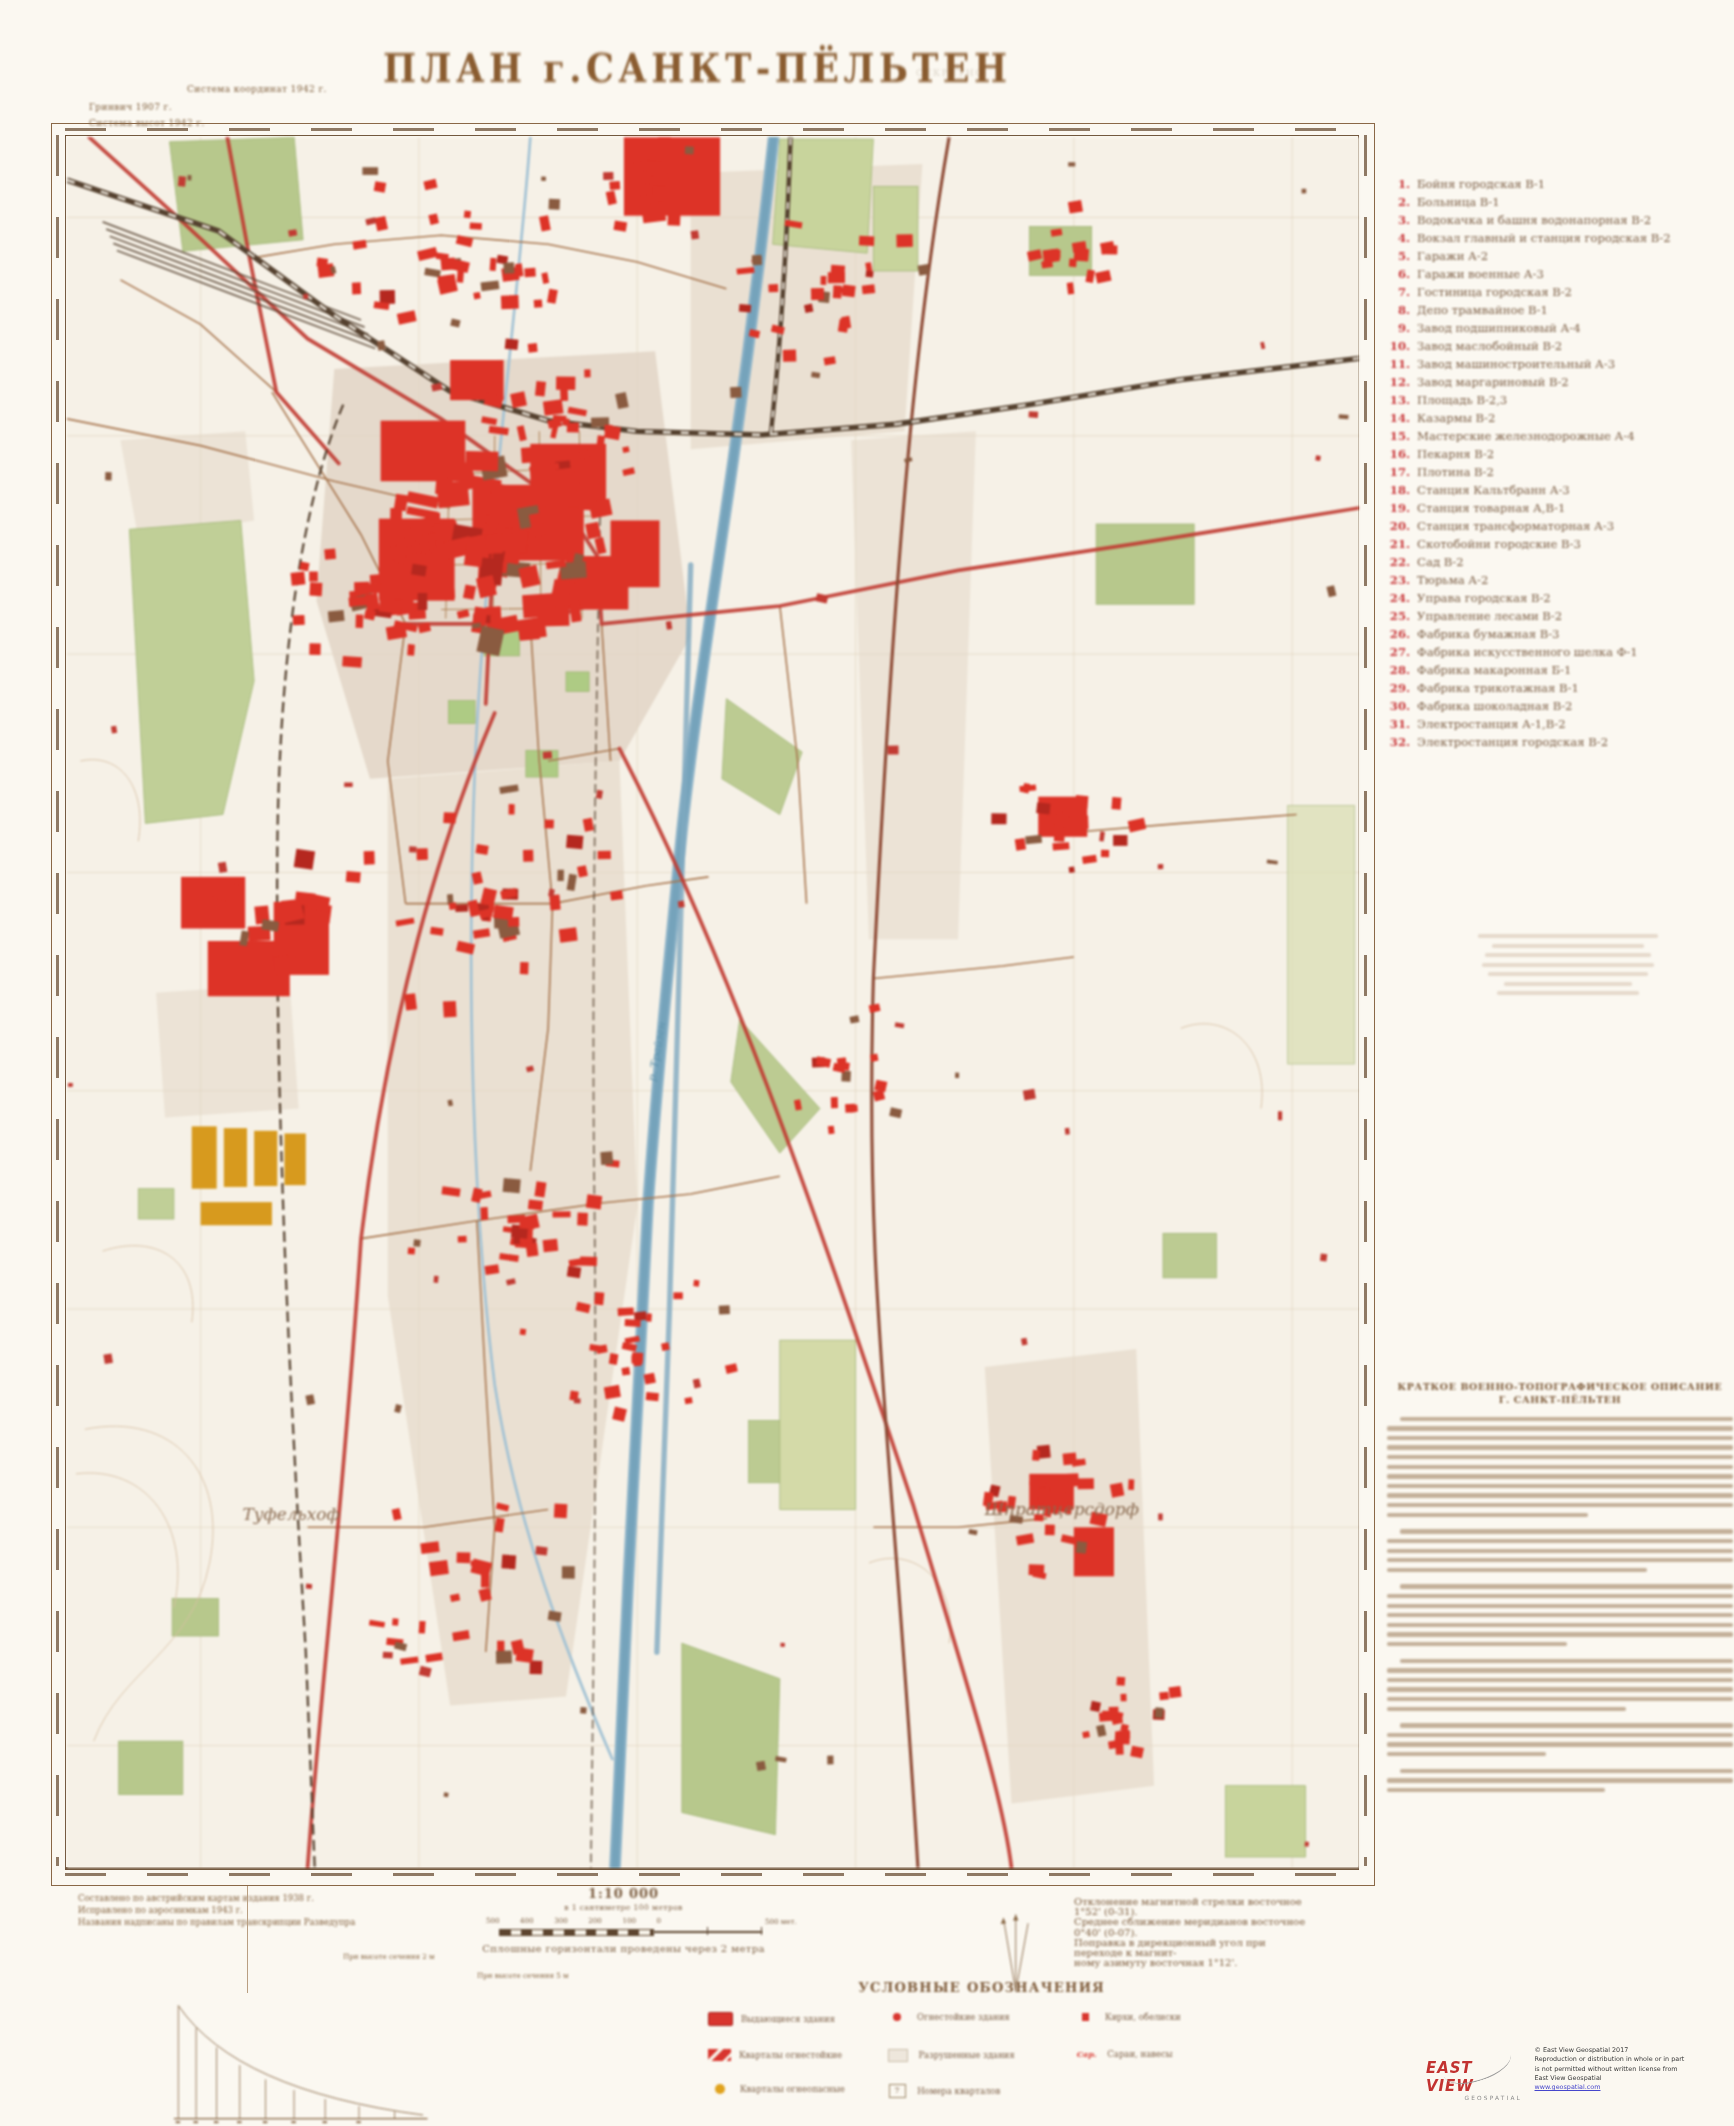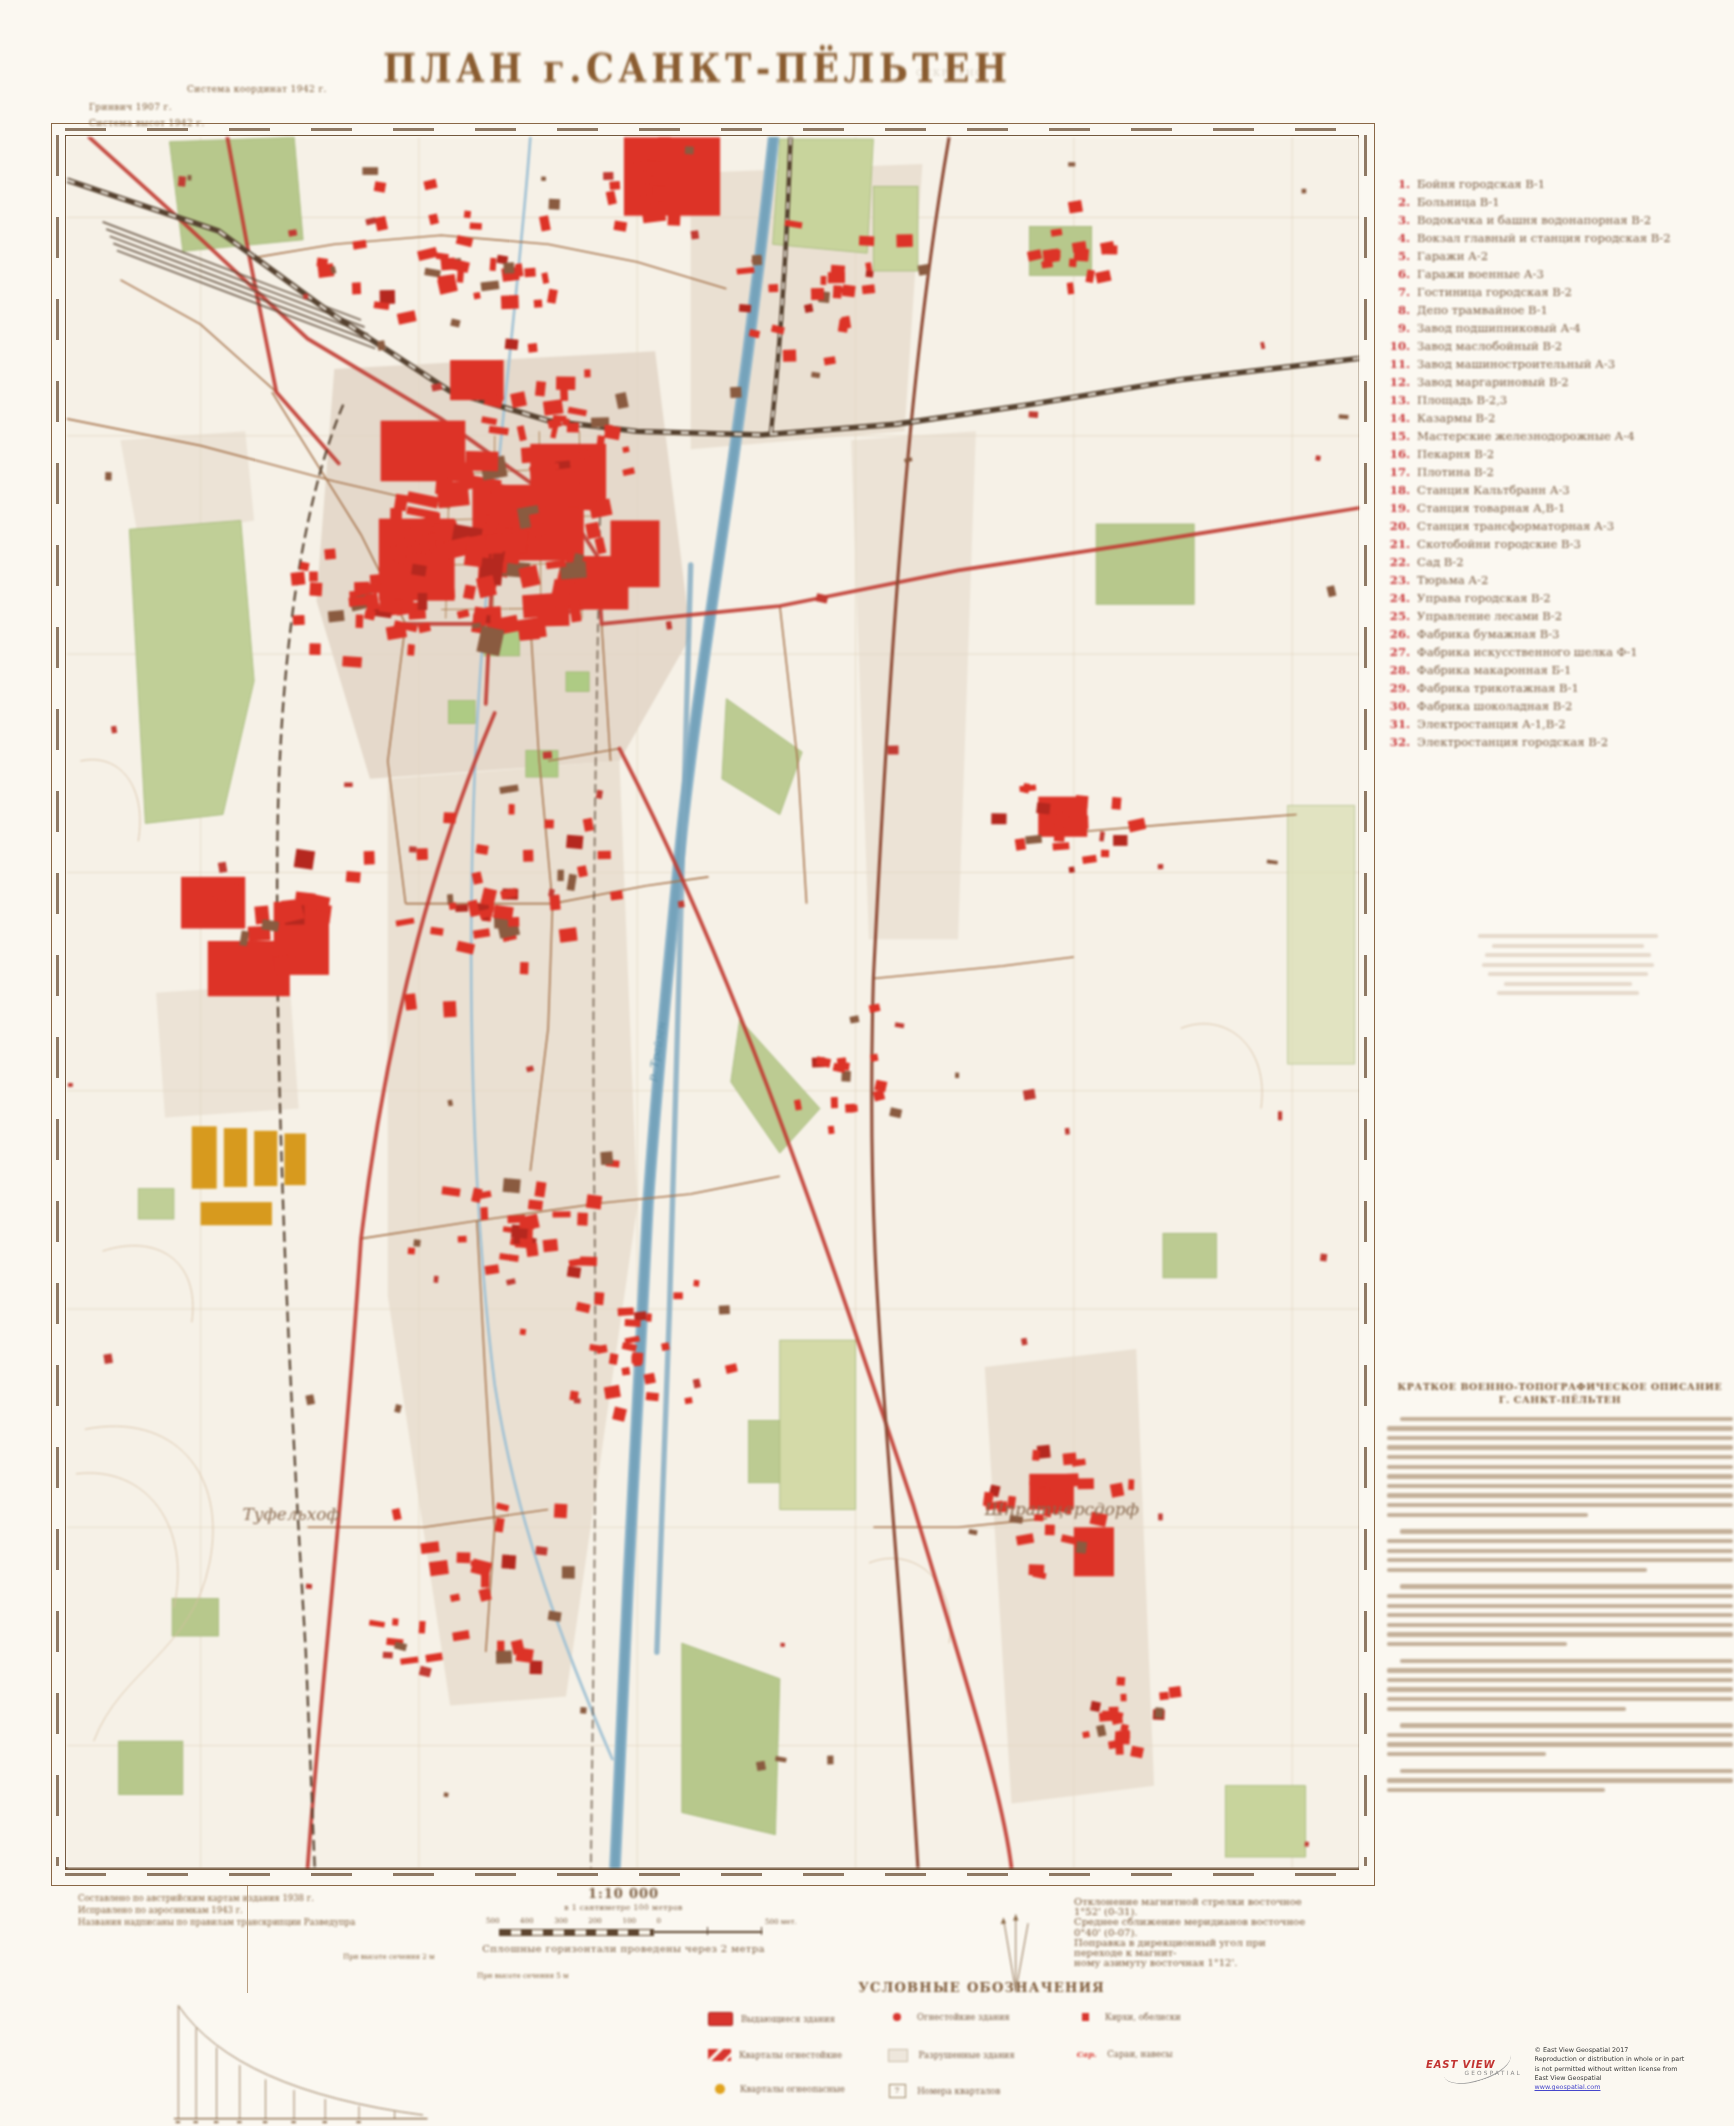--- a/index.html
+++ b/index.html
@@ -73,21 +73,21 @@
   .sw-yellow-dot{width:9.8px;height:9.8px;border-radius:50%;background:#e0a21c;margin:0 7.1px}
   .sw-red-dot{width:8px;height:8px;border-radius:50%;background:#d8352e;margin:0 8px}
   .sw-grey-rect{width:18px;height:10.7px;background:#eee7dc;border:0.9px solid #c9bda9;margin:0 2.7px}
   .sw-number-box{width:15px;height:11.6px;border:0.9px solid #9b8465;font-size:7.1px;display:flex;align-items:center;justify-content:center;color:#7b5d44;margin:0 3.6px}
   .sw-red-square{width:7.1px;height:7.1px;background:#d8352e;margin:0 8px}
   .sw-abbr{font-size:8px;color:#d8352e;font-style:italic;margin:0 2.7px;font-weight:bold}
 
   
   .ev-wrap{left:1426px;top:2046px;width:303px;display:flex;gap:12.5px;align-items:flex-start}
   .ev-logo{padding-top:12.5px;position:relative;width:96px;flex:none}
-  .ev-logo-top{color:#c23230;font-weight:bold;font-style:italic;font-size:10px;letter-spacing:0.9px;font-family:"DejaVu Sans","Liberation Sans",sans-serif}
+  .ev-logo-top{color:#c23230;font-weight:bold;font-style:italic;font-size:15px;letter-spacing:0.9px;font-family:"DejaVu Sans","Liberation Sans",sans-serif}
   .ev-logo-sub{color:#8b8b8b;font-size:5.8px;letter-spacing:2.2px;font-family:"DejaVu Sans",sans-serif;text-align:right}
   .ev-swoosh{position:absolute;left:16px;top:3.6px;width:70px;height:30px;border-bottom:1.8px solid #9a9a9a;border-radius:50%;transform:rotate(-18deg)}
   .ev-text{font-family:"DejaVu Sans","Liberation Sans",sans-serif;font-size:6.4px;line-height:9.3px;color:#3a3a3a}
   .ev-link{color:#4646cc;text-decoration:underline}
 </style>
 </head>
 <body>
 
 <div class="abs note-line blur-s" style="left:187px;top:84px">Система координат 1942 г.</div>
 <div class="abs note-line blur-s" style="left:89px;top:102px">Гринвич 1907 г.</div>

